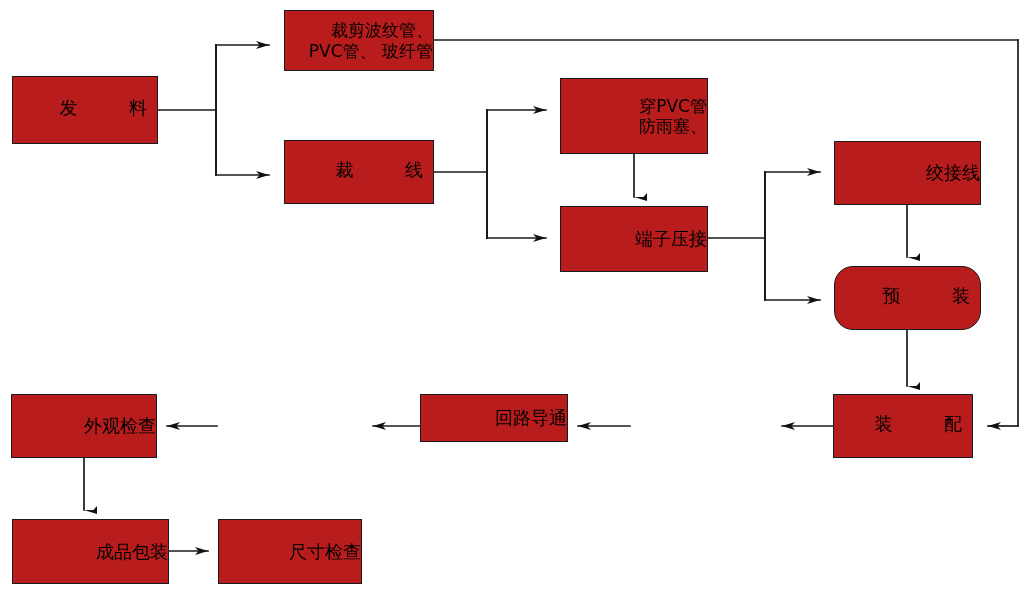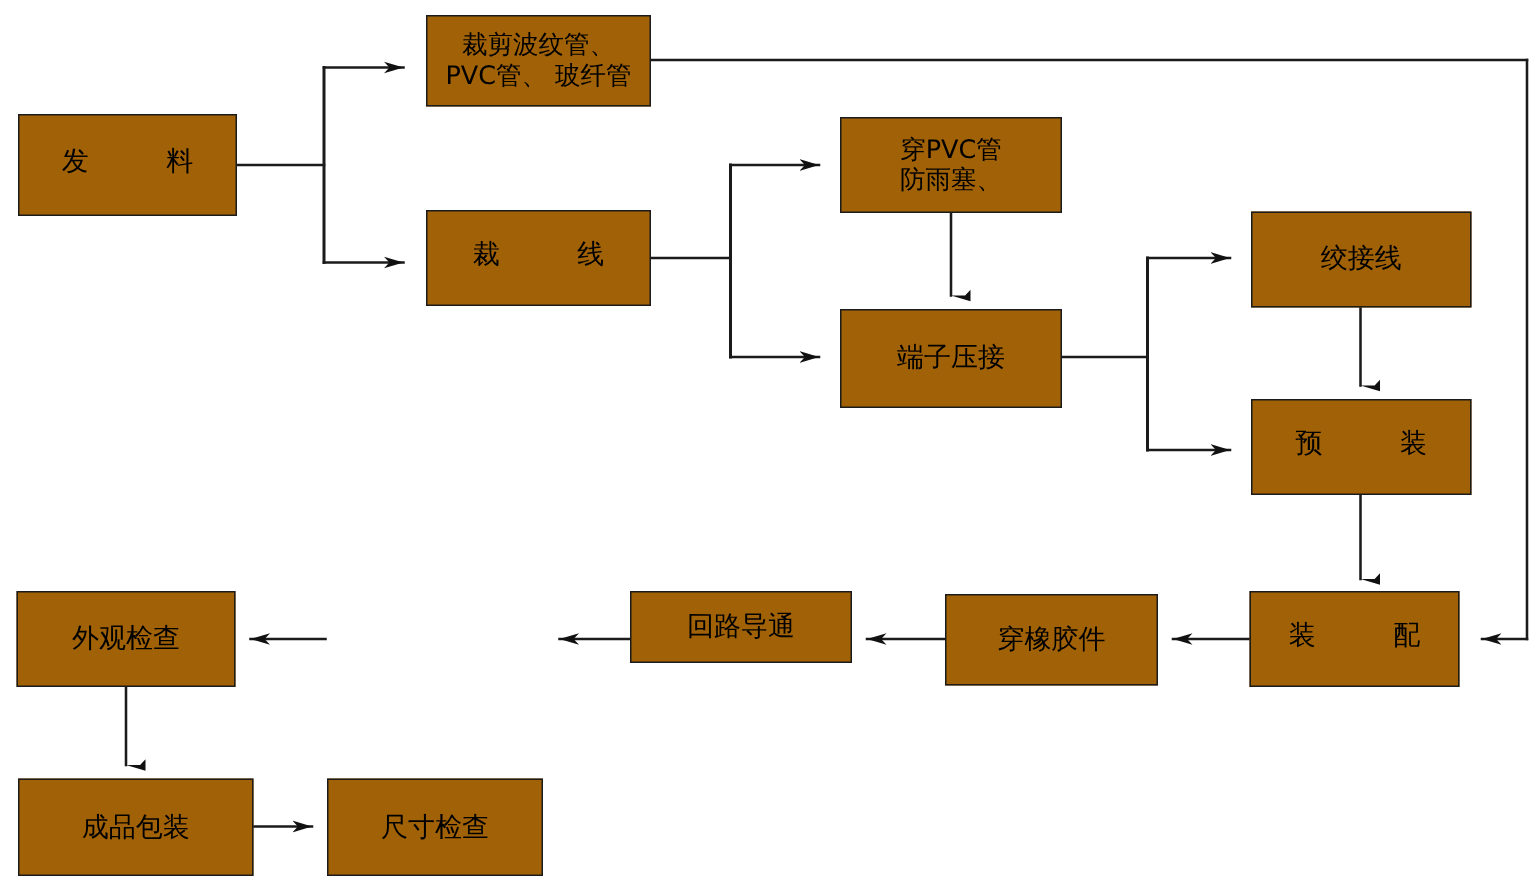--- a/index.html
+++ b/index.html
@@ -19,24 +19,24 @@
     position: absolute;
     left: 0;
     top: 0;
     width: 1024px;
     height: 596px;
   }
   .node {
     position: absolute;
     box-sizing: border-box;
     border: 1.6px solid #1b1b1b;
-    background: #a16207;
+    background: #b91c1c;
     display: flex;
     flex-direction: column;
-    align-items: center;
+    align-items: flex-end;
     justify-content: center;
     color: #000000;
     line-height: 1.18;
     text-align: center;
     white-space: pre;
     z-index: 3;
   }
   .node .ln {
     display: block;
   }
@@ -106,44 +106,41 @@
 
   <div class="node" style="left:284px; top:10px; width:150px; height:61px;">
     <span class="ln s17">裁剪波纹管、</span>
     <span class="ln s17">PVC管、 玻纤管</span>
   </div>
 
   <div class="node" style="left:284px; top:140px; width:150px; height:64px;">
     <span class="ln s18 wide">裁  线</span>
   </div>
 
-  <div class="node" style="left:560px; top:78px; width:148px; height:64px;">
+  <div class="node" style="left:560px; top:78px; width:148px; height:76px;">
     <span class="ln s17">穿PVC管</span>
     <span class="ln s17">防雨塞、</span>
   </div>
 
   <div class="node" style="left:560px; top:206px; width:148px; height:66px;">
     <span class="ln s18">端子压接</span>
   </div>
 
   <div class="node" style="left:834px; top:141px; width:147px; height:64px;">
     <span class="ln s18">绞接线</span>
   </div>
 
-  <div class="node" style="left:834px; top:266px; width:147px; height:64px;">
+  <div class="node" style="left:834px; top:266px; width:147px; height:64px;border-radius:19px;">
     <span class="ln s18 wide">预  装</span>
   </div>
 
   <div class="node" style="left:833px; top:394px; width:140px; height:64px;">
     <span class="ln s18 wide">装  配</span>
   </div>
 
-  <div class="node" style="left:630px; top:396px; width:142px; height:61px;">
-    <span class="ln s18">穿橡胶件</span>
-  </div>
 
   <div class="node" style="left:420px; top:394px; width:148px; height:48px;">
     <span class="ln s18">回路导通</span>
   </div>
 
 
   <div class="node" style="left:11px; top:394px; width:146px; height:64px;">
     <span class="ln s18">外观检查</span>
   </div>
 

